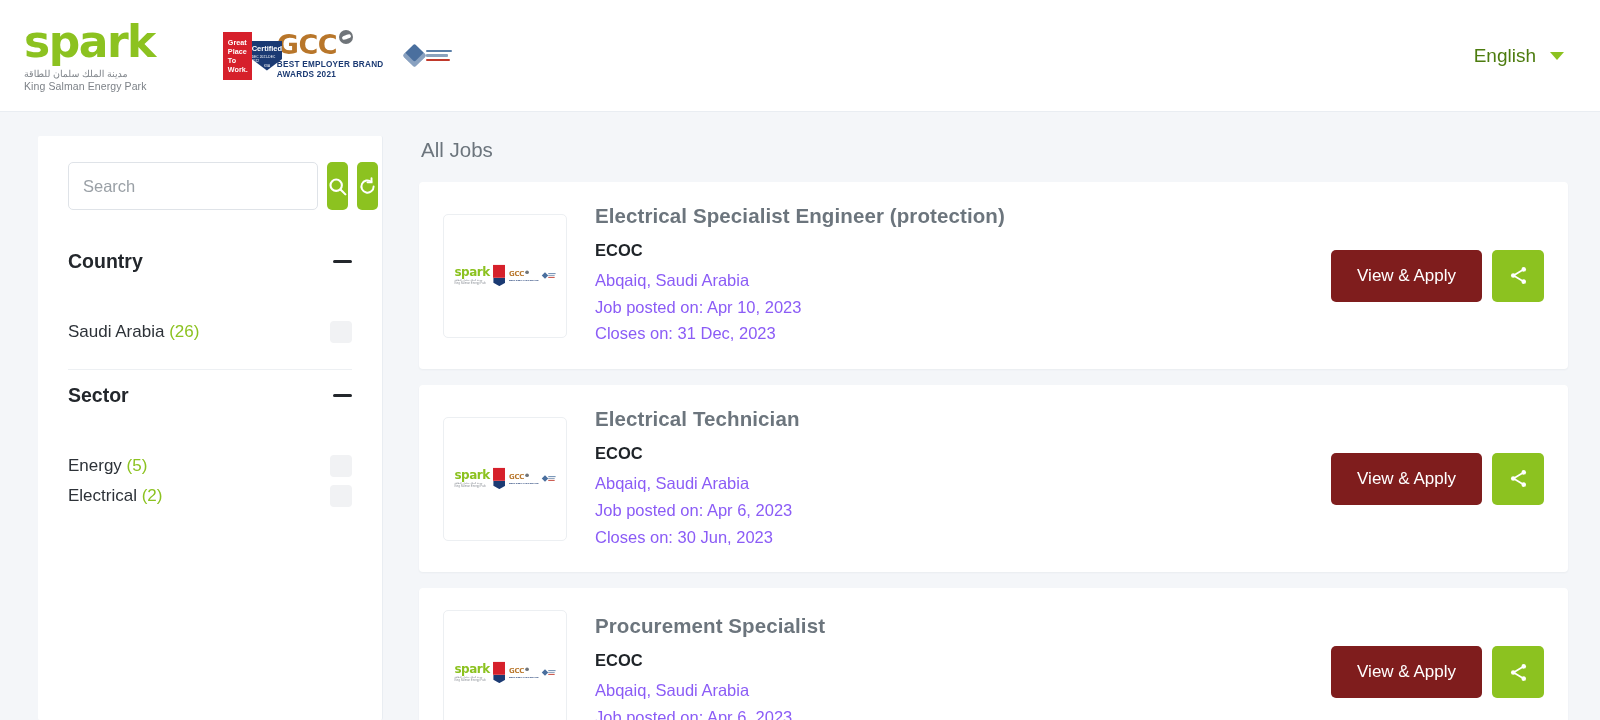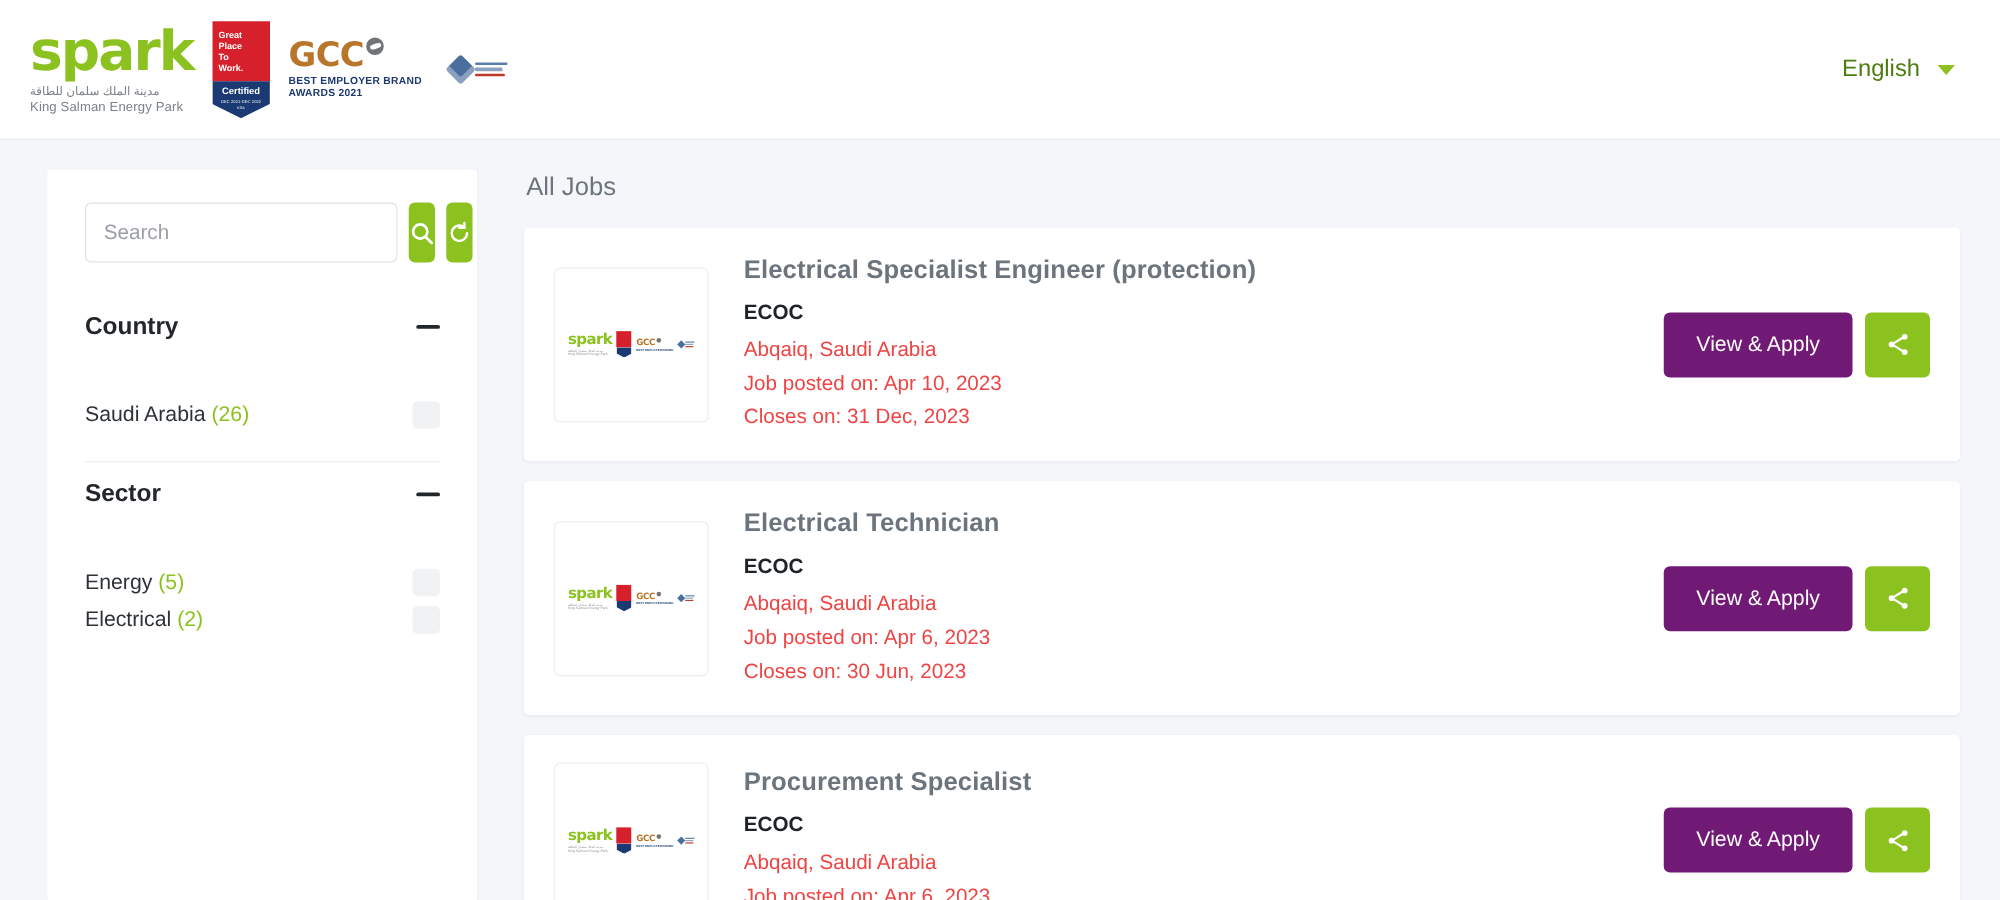--- a/index.html
+++ b/index.html
@@ -30,21 +30,21 @@
     color: #8cc220;
     letter-spacing: -1.5px;
     font-family: "DejaVu Sans", sans-serif;
   }
   .spark-ar { font-size: 9.5px; color: #7d8288; margin-top: 5px; letter-spacing: .2px; }
   .spark-en { font-size: 10.5px; color: #7d8288; margin-top: 2px; letter-spacing: .1px; }
 
   
   .gptw {
     width: 32px; height: 78px; position: relative;
-    display: flex; flex-direction: column; align-items: center;
+    display: flex; flex-direction: row; align-items: center; margin-left: 46px;
   }
   .gptw-top {
     width: 46px; height: 48px; background: #d6202b;
     display: flex; flex-direction: column; justify-content: center;
     padding: 3px 4px 0 5px;
   }
   .gptw-top span { color: #fff; font-size: 7.2px; font-weight: 700; line-height: 1.22; text-align: left; }
   .gptw-bot {
     width: 46px; height: 30px; background: #1b3a73;
     clip-path: polygon(0 0, 100% 0, 100% 62%, 50% 100%, 0 62%);
@@ -185,25 +185,25 @@
   .t-plines i:nth-child(1) { width: 8px; background: #5b7fa8; }
   .t-plines i:nth-child(2) { width: 7px; background: #8aa2bd; }
   .t-plines i:nth-child(3) { width: 7.5px; background: #c0392b; }
 
   .job-info { flex: 1; min-width: 0; padding-left: 28px; }
   .job-title {
     font-size: 20.5px; font-weight: 700; color: #6c757d;
     margin-bottom: 13px; letter-spacing: .1px;
   }
   .job-company { font-size: 16.5px; font-weight: 700; color: #1e2328; margin-bottom: 7px; }
-  .job-meta { font-size: 16.5px; color: #ef4444; line-height: 1.62; }
+  .job-meta { font-size: 16.5px; color: #8b5cf6; line-height: 1.62; }
 
   .job-actions { display: flex; align-items: center; gap: 10px; padding-left: 20px; }
   .apply-btn {
-    background: #701a75; color: #fff; border: none; border-radius: 5px;
+    background: #7f1d1d; color: #fff; border: none; border-radius: 5px;
     height: 52px; padding: 0 26px; font-size: 17px; cursor: pointer;
     font-family: "Liberation Sans", sans-serif; white-space: nowrap;
   }
   .share-btn {
     background: #8cc220; border: none; border-radius: 5px;
     width: 52px; height: 52px; cursor: pointer;
     display: flex; align-items: center; justify-content: center;
   }
 </style>
 </head>

